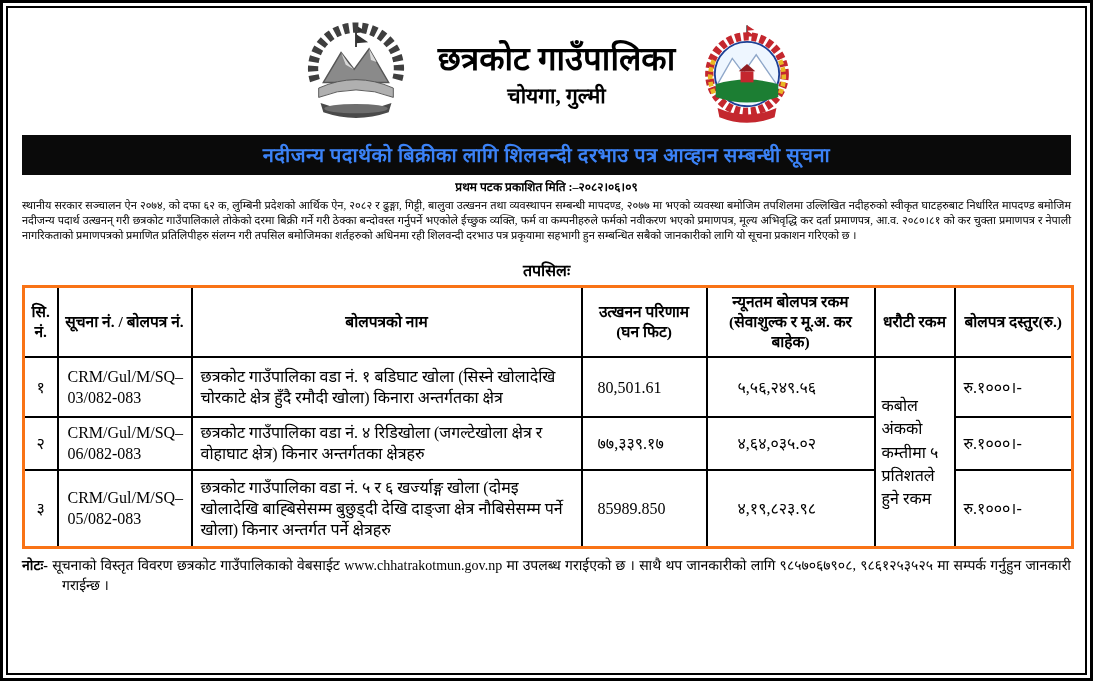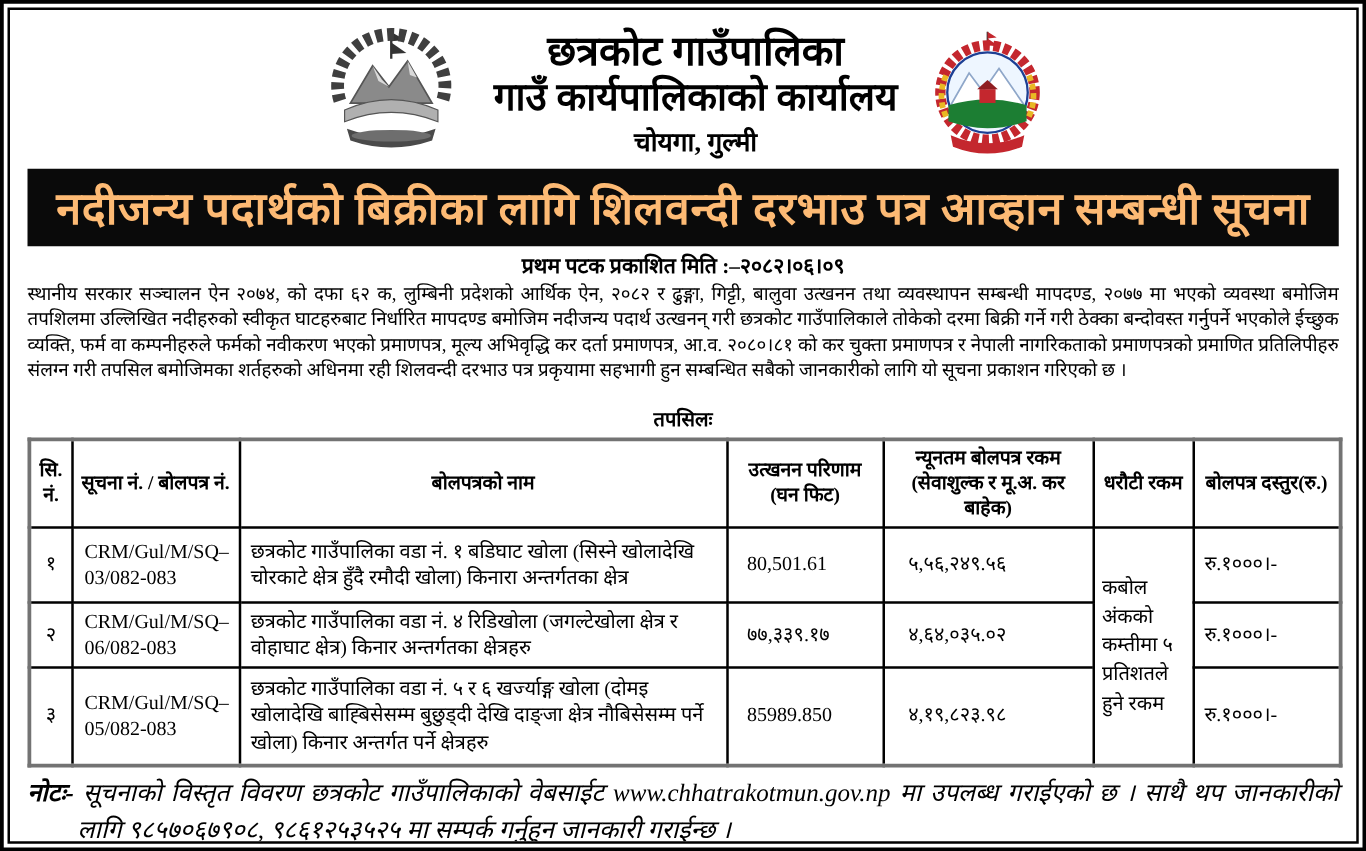--- a/index.html
+++ b/index.html
@@ -21,57 +21,57 @@
     gap:26px; padding-top:12px; height:122px;
   }
   .emblem svg { display:block; }
   .titles { text-align:center; font-weight:bold; line-height:1.12; }
   .title-main   { font-size:33px; }
   .title-office { font-size:31px; }
   .title-loc    { font-size:21px; margin-top:7px; }
 
   
   .banner {
-    margin:5px 0 3px 0; background:#0a0a0a; color:#fdba74;
-    text-align:center; font-weight:bold; font-size:36px;
+    margin:5px 0 3px 0; background:#0a0a0a; color:#3b82f6;
+    text-align:center; font-weight:bold; font-size:20px;
     padding:6px 4px 7px 4px; letter-spacing:.5px;
   }
 
-  .pub-date { text-align:center; font-weight:bold; font-size:17px; margin:2px 0 3px 0; }
+  .pub-date { text-align:center; font-weight:bold; font-size:12px; margin:2px 0 3px 0; }
 
   .body-par {
-    font-size:15px; line-height:1.36; text-align:justify;
+    font-size:11px; line-height:1.36; text-align:justify;
     margin:1px 0 5px 0;
   }
 
   .tapasil { text-align:center; font-weight:bold; font-size:16px; margin:16px 0 4px 0; }
 
   
   table { width:100%; border-collapse:collapse; table-layout:fixed; }
   th, td { border:2px solid #000; vertical-align:middle; }
-  table { border:3px solid #737373; }
+  table { border:3px solid #f97316; }
   th {
     font-weight:bold; font-size:15.5px; text-align:center;
     padding:4px 3px; line-height:1.3; height:62px;
   }
   td { font-size:16px; padding:4px 8px; line-height:1.32; }
   td.c-sn  { text-align:center; }
   td.c-no  { padding-left:9px;margin-top:32px; }
   td.c-qty { padding-left:15px; }
-  td.c-bid { padding-left:19px; }
+  td.c-bid { padding-left:30px; }
   td.c-dep { padding:4px 6px; line-height:1.45;border-radius:24px; }
   td.c-fee { }
   tr.r1 td { height:60px; }
   tr.r2 td { height:50px; }
   tr.r3 td { height:78px; }
 
   
   .note {
-    margin-top:7px; font-size:20px; line-height:1.45;
-    padding-left:40px; text-indent:-40px; text-align:justify;font-style:italic;
+    margin-top:7px; font-size:14px; line-height:1.45;
+    padding-left:40px; text-indent:-40px; text-align:justify;
   }
   .note .lbl { font-weight:bold; }
   .note .url { font-family:"Liberation Serif",serif; }
 </style>
 </head>
 <body>
 
 <div class="page">
   <div class="inner">
 
@@ -86,21 +86,20 @@
           <path d="M44 32 L52 44 L58 50 L49 45 Z" fill="#d9d9d9"></path>
           <path d="M74 28 L82 42 L76 40 Z" fill="#d9d9d9"></path>
           <path d="M20 70 Q60 52 100 70 L100 80 Q60 64 20 80 Z" fill="#b0b0b0" stroke="#555" stroke-width="1"></path>
           <path d="M22 86 Q60 100 98 86 L95 96 Q60 108 25 96 Z" fill="#4a4a4a"></path>
           <ellipse cx="60" cy="92" rx="34" ry="5" fill="#6e6e6e"></ellipse>
         </svg>
       </div>
 
       <div class="titles">
         <div class="title-main">छत्रकोट गाउँपालिका</div>
-        <div class="title-office">गाउँ कार्यपालिकाको कार्यालय</div>
         <div class="title-loc">चोयगा, गुल्मी</div>
       </div>
 
       <div class="emblem">
         <svg width="92" height="104" viewBox="0 0 100 112">
           <line x1="50" y1="2" x2="50" y2="16" stroke="#333" stroke-width="1.5"></line>
           <path d="M50 2 l8 5 -8 1 z M50 8 l9 6 -9 1 z" fill="#c4272e"></path>
           <circle cx="50" cy="55" r="41" fill="#fff" stroke="#c4272e" stroke-width="9" stroke-dasharray="6 3"></circle>
           <circle cx="50" cy="55" r="35" fill="#eef6ff" stroke="#1d3f94" stroke-width="2"></circle>
           <path d="M18 66 L34 38 L46 54 L60 34 L82 66 Z" fill="#ffffff" stroke="#8fa7c9" stroke-width="1.5"></path>

